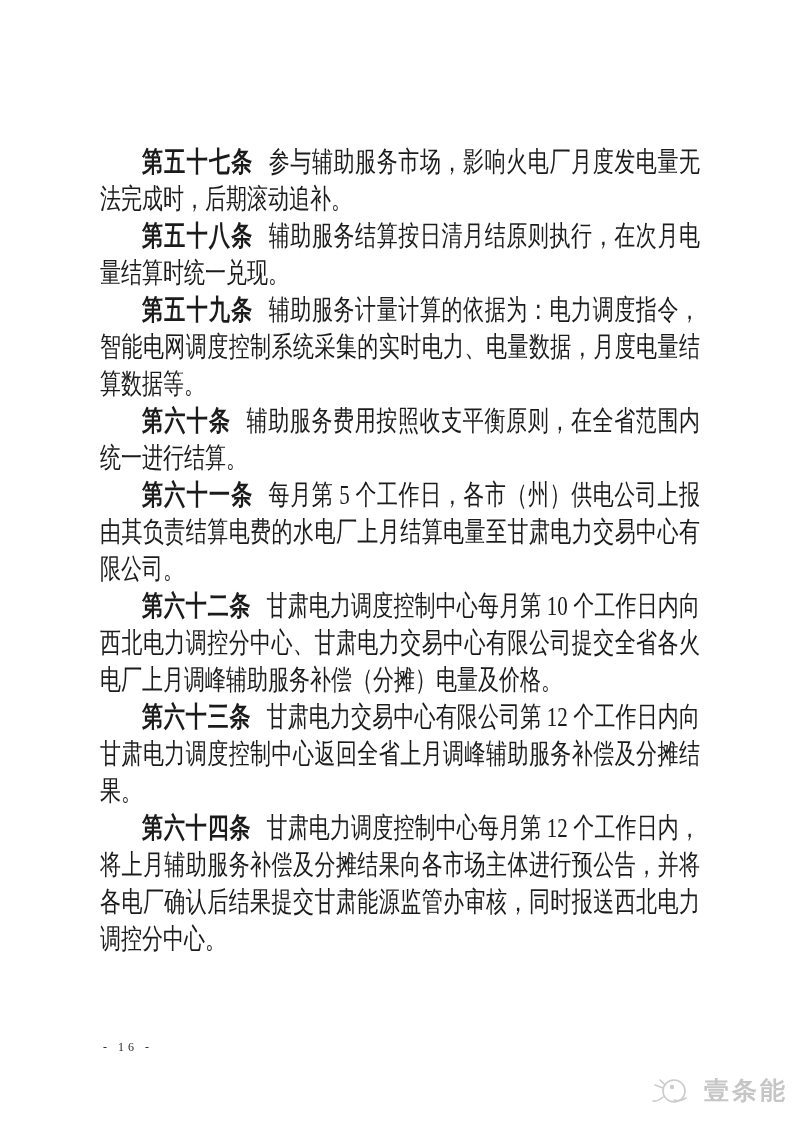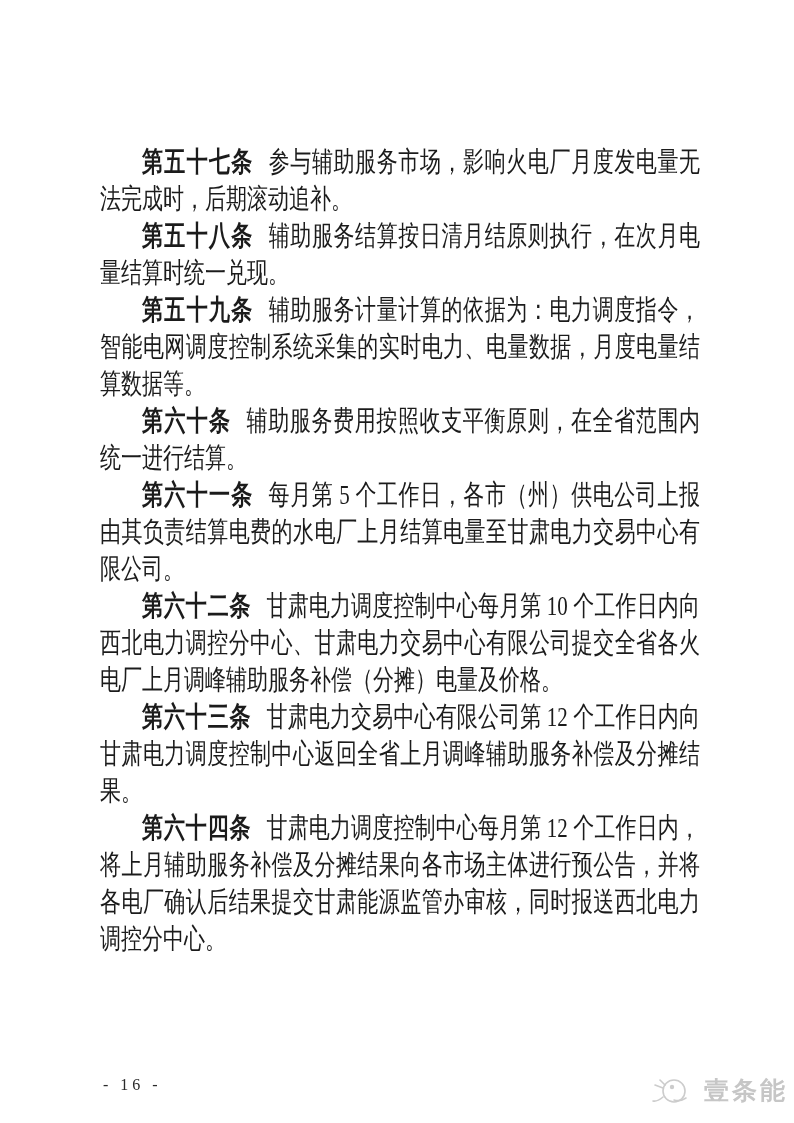--- a/index.html
+++ b/index.html
@@ -41,25 +41,24 @@
     font-weight: 700;
     font-family: "Liberation Sans", "DejaVu Sans", sans-serif;
     margin-right: 20px;
     letter-spacing: 1px;
   }
   .page-number {
     position: absolute;
     left: 103px;
     top: 1040px;
     font-family: "Liberation Serif", "DejaVu Serif", serif;
-    font-size: 16px;
+    font-size: 12px;
     letter-spacing: 4px;
     color: #2a2a2a;
     white-space: nowrap;
-    margin-top: 36px;
   }
   .watermark {
     position: absolute;
     right: 6px;
     top: 1072px;
     display: flex;
     align-items: center;
     gap: 12px;
   }
   .watermark-text {

